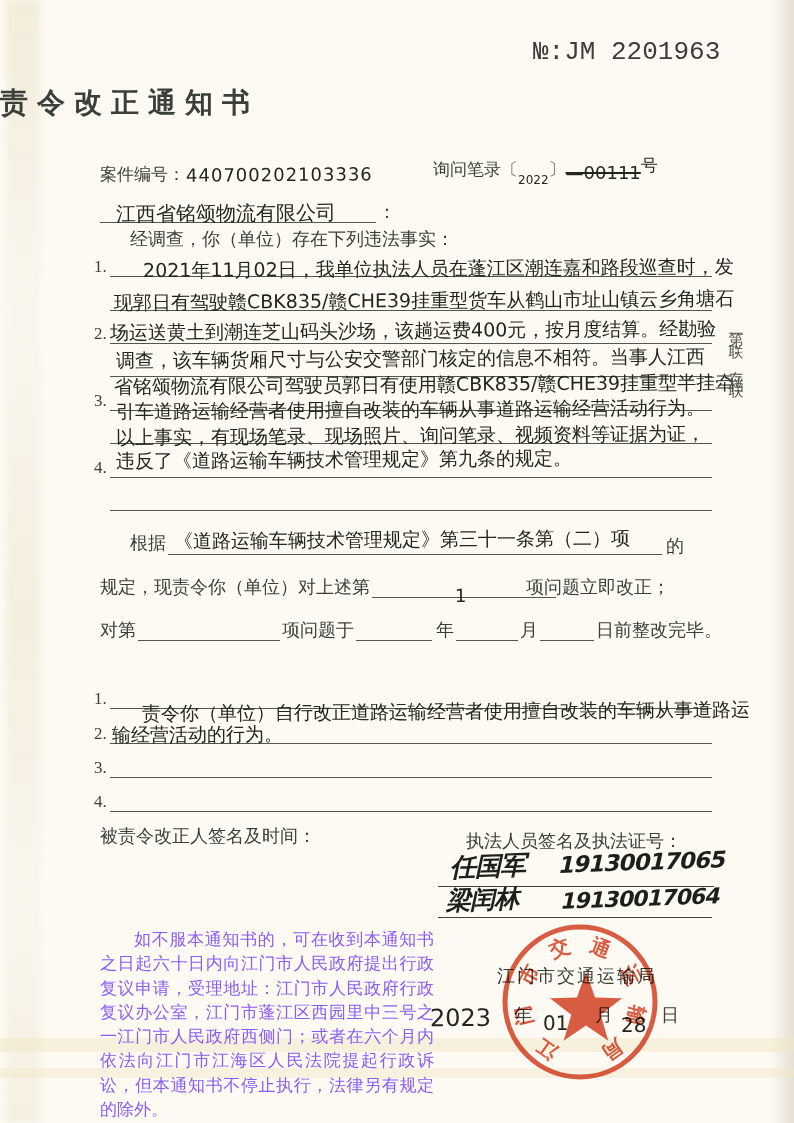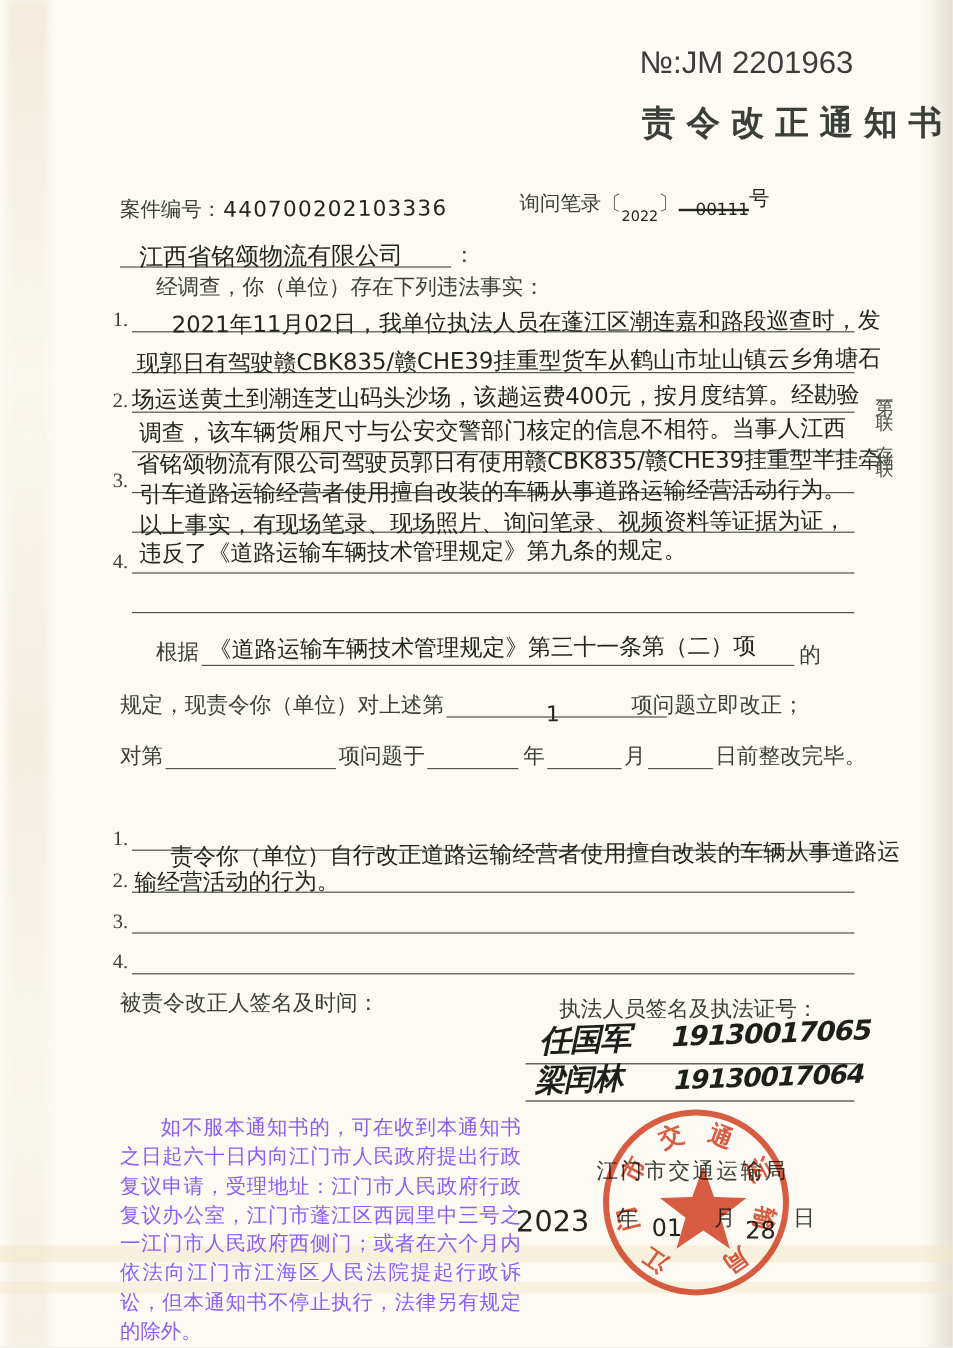--- a/index.html
+++ b/index.html
@@ -15,23 +15,23 @@
   .s1{top:1038px;height:14px;background:rgba(243,231,200,.55);}
   .s2{top:1068px;height:10px;background:rgba(243,231,200,.45);}
   
   .printed{position:absolute;color:#3a3f39;font-size:18px;white-space:nowrap;}
   .num{position:absolute;left:94px;color:#3a3f39;font-size:17px;}
   .hw{position:absolute;font-family:"DejaVu Sans",sans-serif;color:#23261f;font-size:19px;
       white-space:nowrap;transform:rotate(-0.4deg);}
   .rel{position:relative;display:inline-block;transform:none;font-family:"DejaVu Sans",sans-serif;color:#23261f;}
   .strike{text-decoration:line-through;text-decoration-thickness:1.5px;}
   .rule{position:absolute;height:1px;background:#51564f;}
-  .title{position:absolute;left:0;top:84px;width:100%;margin:0;text-align:right;
+  .title{position:absolute;left:0;top:84px;width:100%;margin:0;text-align:left;
          font-size:28px;font-weight:bold;letter-spacing:9px;color:#3a3f39;}
-  .doc-no{position:absolute;left:533px;top:37px;font-family:Liberation Sans, sans-serif;
+  .doc-no{position:absolute;left:533px;top:37px;font-family:Liberation Mono, monospace;
           font-size:26px;color:#3c3c3c;white-space:nowrap;}
   .side-label{position:absolute;left:726px;top:320px;writing-mode:vertical-rl;
           font-size:15px;letter-spacing:6px;color:#4a4f49;}
   .footer-para{position:absolute;left:100px;top:928px;width:334px;font-size:17px;
           line-height:24.3px;text-indent:2em;text-align:justify;color:#8b5cf6;}
   .sig{position:absolute;font-family:"DejaVu Sans",sans-serif;color:#1d201a;font-weight:bold;
        white-space:nowrap;transform:skewX(-14deg) rotate(-2deg);letter-spacing:-1px;}
   .stamp{position:absolute;left:496px;top:920px;mix-blend-mode:multiply;opacity:.92;pointer-events:none;}
   .stamp svg text{font-family:"Liberation Serif","DejaVu Serif",serif;font-weight:bold;}
 </style>
@@ -44,21 +44,21 @@
   <div class="band-right"></div>
   <div class="streak s1"></div>
   <div class="streak s2"></div>
 
   <div class="doc-no">№:JM 2201963</div>
   <h1 class="title">责令改正通知书</h1>
 
   <div class="printed" style="left:100px;top:163px;font-size:17px">案件编号：</div>
   <div class="hw" style="left:186px;top:164px;font-size:18px;letter-spacing:1px">440700202103336</div>
   <div class="printed" style="left:433px;top:158px;font-size:17px">
-    <span>询问笔录〔</span><span class="rel" style="top:9px;font-size:12px">2022</span><span>〕</span><span class="rel strike" style="top:4px;font-size:14px">—00111</span><span class="rel" style="top:-4px">号</span>
+    <span>询问笔录〔</span><span class="rel" style="top:9px;font-size:12px">2022</span><span>〕</span><span class="rel strike" style="top:4px;font-size:18px">—00111</span><span class="rel" style="top:-4px">号</span>
   </div>
 
   <div class="rule" style="left:100px;top:222px;width:276px"></div>
   <div class="hw" style="left:116px;top:200px;font-size:20px">江西省铭颂物流有限公司</div>
   <div class="printed" style="left:378px;top:200px">：</div>
   <div class="printed" style="left:130px;top:227px">经调查，你（单位）存在下列违法事实：</div>
 
   <div class="rule" style="left:110px;top:276px;width:602px"></div>
   <div class="rule" style="left:110px;top:310px;width:602px"></div>
   <div class="rule" style="left:110px;top:343px;width:602px"></div>

